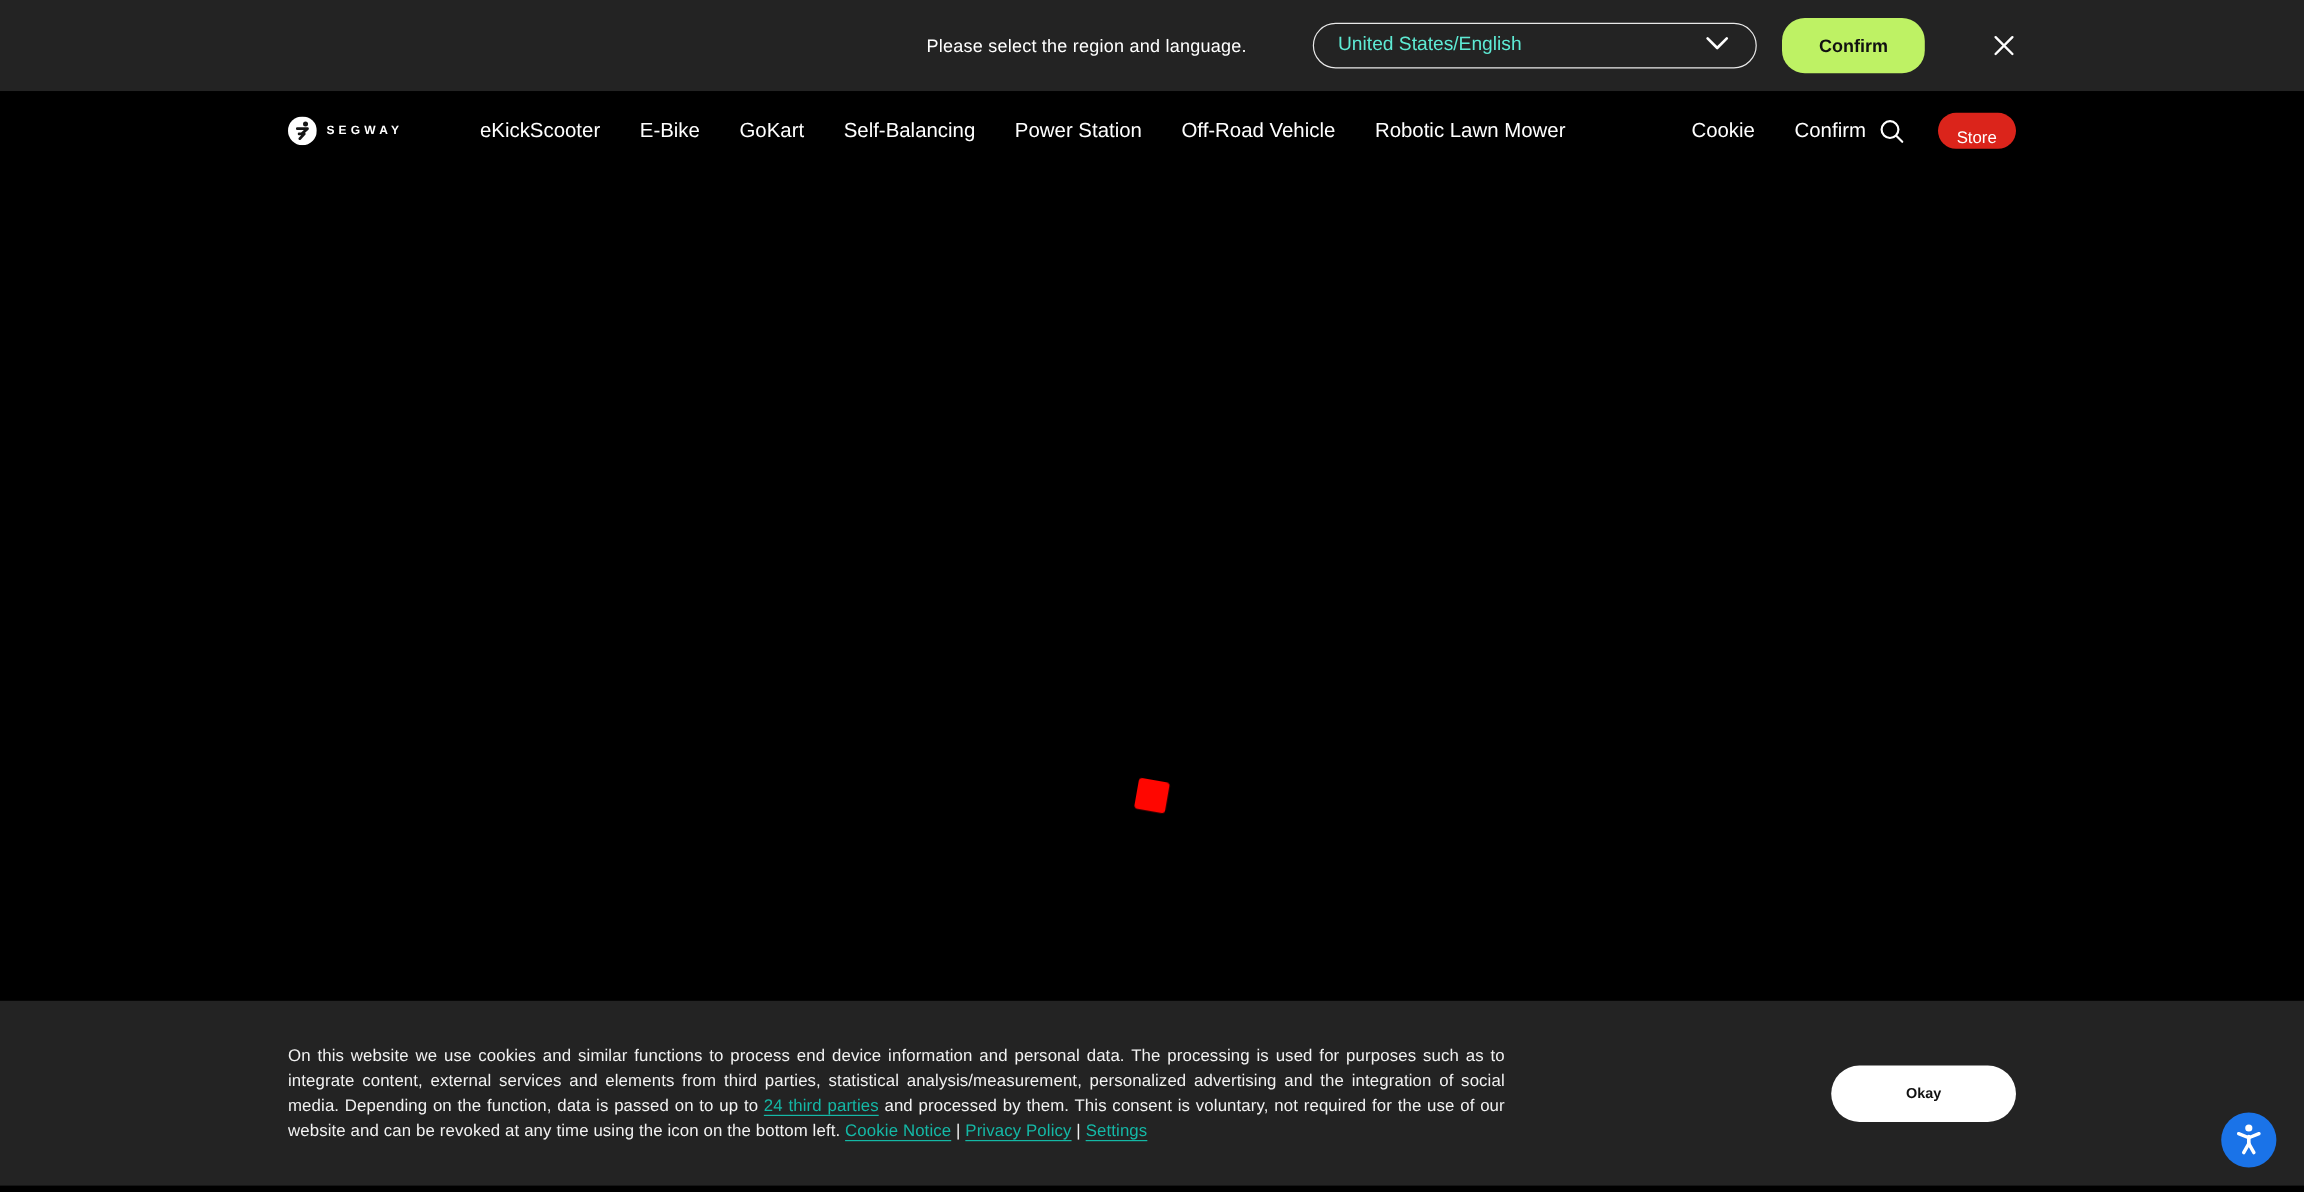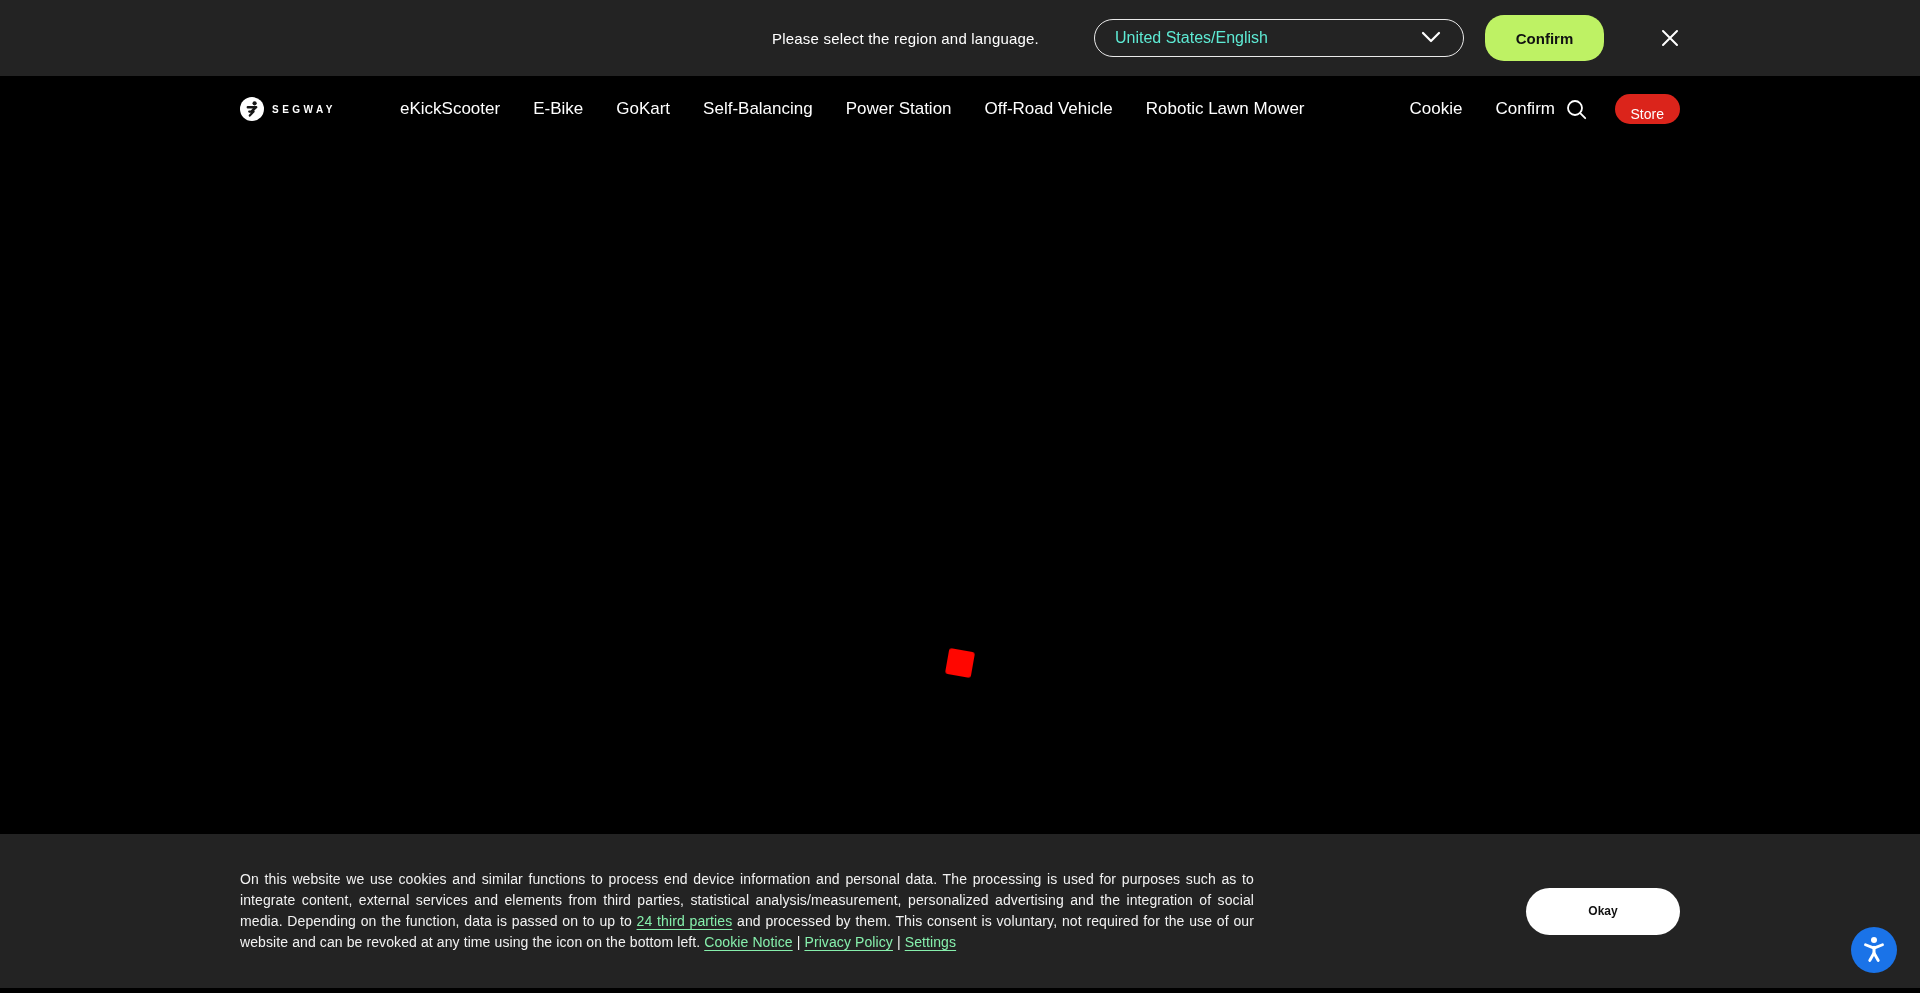--- a/index.html
+++ b/index.html
@@ -170,21 +170,21 @@
   }
   .cookie-text {
     width: 1014px;
     font-size: 14px;
     line-height: 21px;
     color: #f2f2f2;
     text-align: justify;
     letter-spacing: 0.1px;
   }
   .cookie-text a, .cookie-link {
-    color: #86efac;
+    color: #14b8a6;
     text-decoration: underline;
     text-underline-offset: 3px;
     cursor: pointer;
   }
   .cookie-sep { padding: 0 4px; }
   .okay-btn {
     margin-left: auto;
     width: 154px;
     height: 47px;
     border: none;

